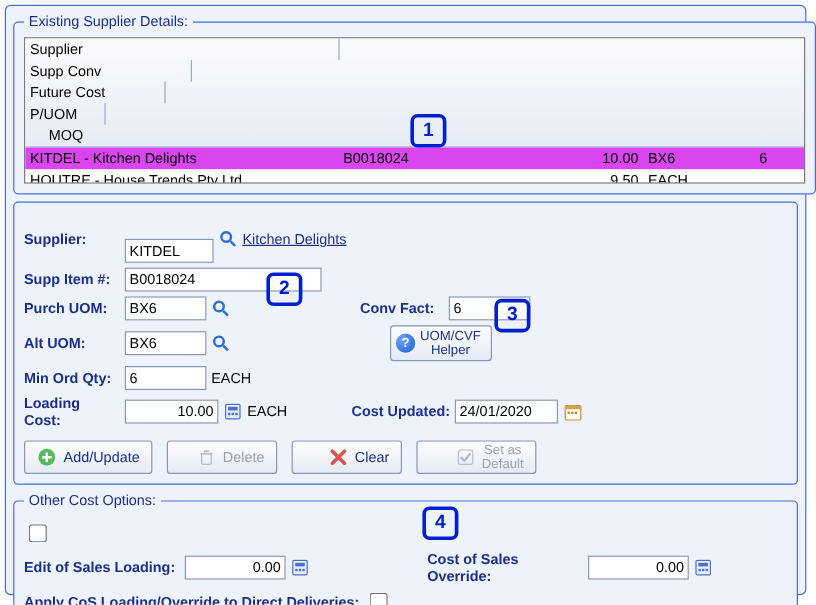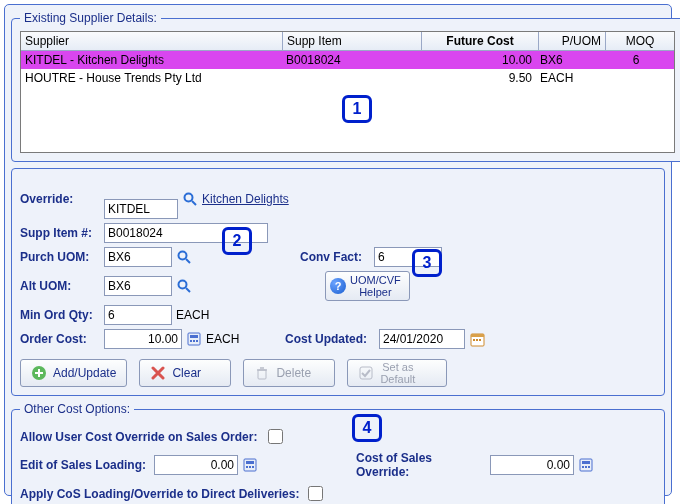--- a/index.html
+++ b/index.html
@@ -92,21 +92,21 @@
     gap: 6px;
     border: 1px solid #8a98b8;
     background: linear-gradient(#fdfefe,#e5eaf3);
     border-radius: 3px;
     padding: 4px 10px;
     min-width: 92px;
     height: 28px;
     box-sizing: border-box;
     color: #1b2f8a;
     font-size: 12px;
-    justify-content: flex-start;
+    justify-content: flex-end;
     cursor: pointer;
   }
   .btn.disabled { color: #9aa0b0; cursor: default; }
   .btn .ic { width: 16px; height: 16px; display: inline-flex; align-items:center; justify-content:center; }
   .btn-row { display: flex; gap: 12px; margin-top: 10px; }
   .callout {
     position: absolute;
     border: 3px solid #0020cc;
     border-radius: 6px;
     color: #0020cc;
@@ -129,25 +129,25 @@
   }
 </style>
 </head>
 <body>
 
 <div class="panel-outer" style="width:668px; height:492px; position:relative;">
 
   <fieldset style="position:relative;">
     <legend>Existing Supplier Details:</legend>
     <div class="tbl-area">
-      <div style="display:flex; border-bottom:1px solid #9aa8c7; background:linear-gradient(#fafbfd,#e6ecf6);">
+      <div style="display:flex; border-bottom:1px solid #9aa8c7; background:linear-gradient(#fafbfd,#e6ecf6);flex-direction:column;">
         <div style="width:253px; border-right:1px solid #9aa8c7; padding:2px 4px;">Supplier</div>
-        <div style="width:130px; border-right:1px solid #9aa8c7; padding:2px 4px;">Supp Item</div>
-        <div style="width:108px; border-right:1px solid #9aa8c7; padding:2px 4px; text-align:center;font-weight:bold;">Future Cost</div>
-        <div style="width:58px; border-right:1px solid #9aa8c7; padding:2px 4px;text-align:right;">P/UOM</div>
+        <div style="width:130px; border-right:1px solid #9aa8c7; padding:2px 4px;">Supp Conv</div>
+        <div style="width:108px; border-right:1px solid #9aa8c7; padding:2px 4px; text-align:left;">Future Cost</div>
+        <div style="width:58px; border-right:1px solid #9aa8c7; padding:2px 4px;">P/UOM</div>
         <div style="width:60px; padding:2px 4px; text-align:center;">MOQ</div>
       </div>
       <div class="tbl-row sel">
         <div style="width:253px;">KITDEL - Kitchen Delights</div>
         <div style="width:130px;">B0018024</div>
         <div style="width:108px; text-align:right;">10.00</div>
         <div style="width:58px;">BX6</div>
         <div style="width:60px; text-align:center;">6</div>
       </div>
       <div class="tbl-row">
@@ -157,21 +157,21 @@
         <div style="width:58px;">EACH</div>
         <div style="width:60px; text-align:center;"></div>
       </div>
     </div>
     <div class="callout" style="top:70px; left:330px;">1</div>
   </fieldset>
 
   <fieldset style="position:relative;">
 
     <div class="row">
-      <label class="field-label" style="width:80px;">Override:</label>
+      <label class="field-label" style="width:80px;">Supplier:</label>
       <input type="text" style="width: 66px; margin-top: 20px;" value="KITDEL">
       <span class="lookup-icon">
         <svg width="14" height="14" viewBox="0 0 14 14">
             <circle cx="5.5" cy="5.5" r="4" fill="none" stroke="#2a6dd6" stroke-width="2"></circle>
             <line x1="9" y1="9" x2="13" y2="13" stroke="#2a6dd6" stroke-width="2"></line>
           </svg>
       </span>
       <span class="link">Kitchen Delights</span>
     </div>
 
@@ -211,34 +211,34 @@
       </span>
     </div>
 
     <div class="row">
       <label class="field-label" style="width:80px;">Min Ord Qty:</label>
       <input type="text" style="width: 60px;" value="6">
       <span style="width:46px; color:#000;">EACH</span>
     </div>
 
     <div class="row">
-      <label class="field-label" style="width:80px;">Order Cost:</label>
+      <label class="field-label" style="width:80px;">Loading Cost:</label>
       <input type="text" class="ta-r" style="width: 70px;" value="10.00">
       <span class="lookup-icon">
         <svg width="14" height="14" viewBox="0 0 14 14">
             <rect x="1" y="1" width="12" height="12" rx="1" fill="#e8eef8" stroke="#4a6fd0"></rect>
             <rect x="3" y="3" width="8" height="3" fill="#4a6fd0"></rect>
             <rect x="3" y="8" width="2" height="2" fill="#4a6fd0"></rect>
             <rect x="6" y="8" width="2" height="2" fill="#4a6fd0"></rect>
             <rect x="9" y="8" width="2" height="2" fill="#4a6fd0"></rect>
           </svg>
       </span>
       <span style="width:46px; color:#000;">EACH</span>
       <span style="flex:0 0 25px;"></span>
-      <label class="field-label" style="width:90px;">Cost Updated:</label>
+      <label class="field-label" style="width:90px;text-align:right;">Cost Updated:</label>
       <input type="text" style="width: 78px;" value="24/01/2020">
       <span class="lookup-icon">
         <svg width="15" height="15" viewBox="0 0 15 15">
             <rect x="1" y="2" width="13" height="12" rx="1" fill="#fff" stroke="#cf8a2a"></rect>
             <rect x="1" y="2" width="13" height="3" fill="#d9a04a"></rect>
             <rect x="3" y="7" width="2" height="2" fill="#cf8a2a"></rect>
             <rect x="6" y="7" width="2" height="2" fill="#cf8a2a"></rect>
             <rect x="9" y="7" width="2" height="2" fill="#cf8a2a"></rect>
           </svg>
       </span>
@@ -247,36 +247,36 @@
     <div class="btn-row">
       <span class="btn">
         <span class="ic">
           <svg width="16" height="16" viewBox="0 0 16 16">
               <circle cx="8" cy="8" r="7" fill="#5cb85c"></circle>
               <path d="M8 4v8M4 8h8" stroke="#fff" stroke-width="2"></path>
             </svg>
         </span>
         <span>Add/Update</span>
       </span>
-      <span class="btn">
-        <span class="ic">
-          <svg width="14" height="14" viewBox="0 0 14 14">
-              <path d="M2 2 L12 12 M12 2 L2 12" stroke="#d9534f" stroke-width="3" stroke-linecap="round"></path>
-            </svg>
-        </span>
-        <span>Clear</span>
-      </span>
       <span class="btn disabled">
         <span class="ic">
           <svg width="14" height="14" viewBox="0 0 14 14">
               <rect x="3" y="4" width="8" height="9" rx="1" fill="none" stroke="#b8bcc8"></rect>
               <path d="M2 4h10M5 2h4" stroke="#b8bcc8" stroke-width="1.5"></path>
             </svg>
         </span>
         <span>Delete</span>
+      </span>
+      <span class="btn">
+        <span class="ic">
+          <svg width="14" height="14" viewBox="0 0 14 14">
+              <path d="M2 2 L12 12 M12 2 L2 12" stroke="#d9534f" stroke-width="3" stroke-linecap="round"></path>
+            </svg>
+        </span>
+        <span>Clear</span>
       </span>
       <span class="btn disabled" style="min-width:100px;">
         <span class="ic">
           <svg width="14" height="14" viewBox="0 0 14 14">
               <rect x="1" y="1" width="12" height="12" rx="2" fill="none" stroke="#b8bcc8"></rect>
               <path d="M3 7l3 3 5-6" fill="none" stroke="#b8bcc8" stroke-width="2"></path>
             </svg>
         </span>
         <span style="white-space:pre; text-align:center; line-height:12px; font-size:11px;">Set as
 Default</span>
@@ -284,21 +284,20 @@
     </div>
 
     <div class="callout" style="top:58px; left:210px;">2</div>
     <div class="callout" style="top:80px; left:400px;">3</div>
   </fieldset>
 
   <fieldset style="position:relative;">
     <legend>Other Cost Options:</legend>
 
     <div class="row">
-      <label class="field-label" style="width:240px;">Allow User Cost Override on Sales Order:</label>
       <input type="checkbox" style="">
     </div>
 
     <div class="row">
       <label class="field-label" style="width:130px;">Edit of Sales Loading:</label>
       <input type="text" class="ta-r" style="width: 76px;" value="0.00">
       <span class="lookup-icon">
         <svg width="14" height="14" viewBox="0 0 14 14">
             <rect x="1" y="1" width="12" height="12" rx="1" fill="#e8eef8" stroke="#4a6fd0"></rect>
             <rect x="3" y="3" width="8" height="3" fill="#4a6fd0"></rect>

